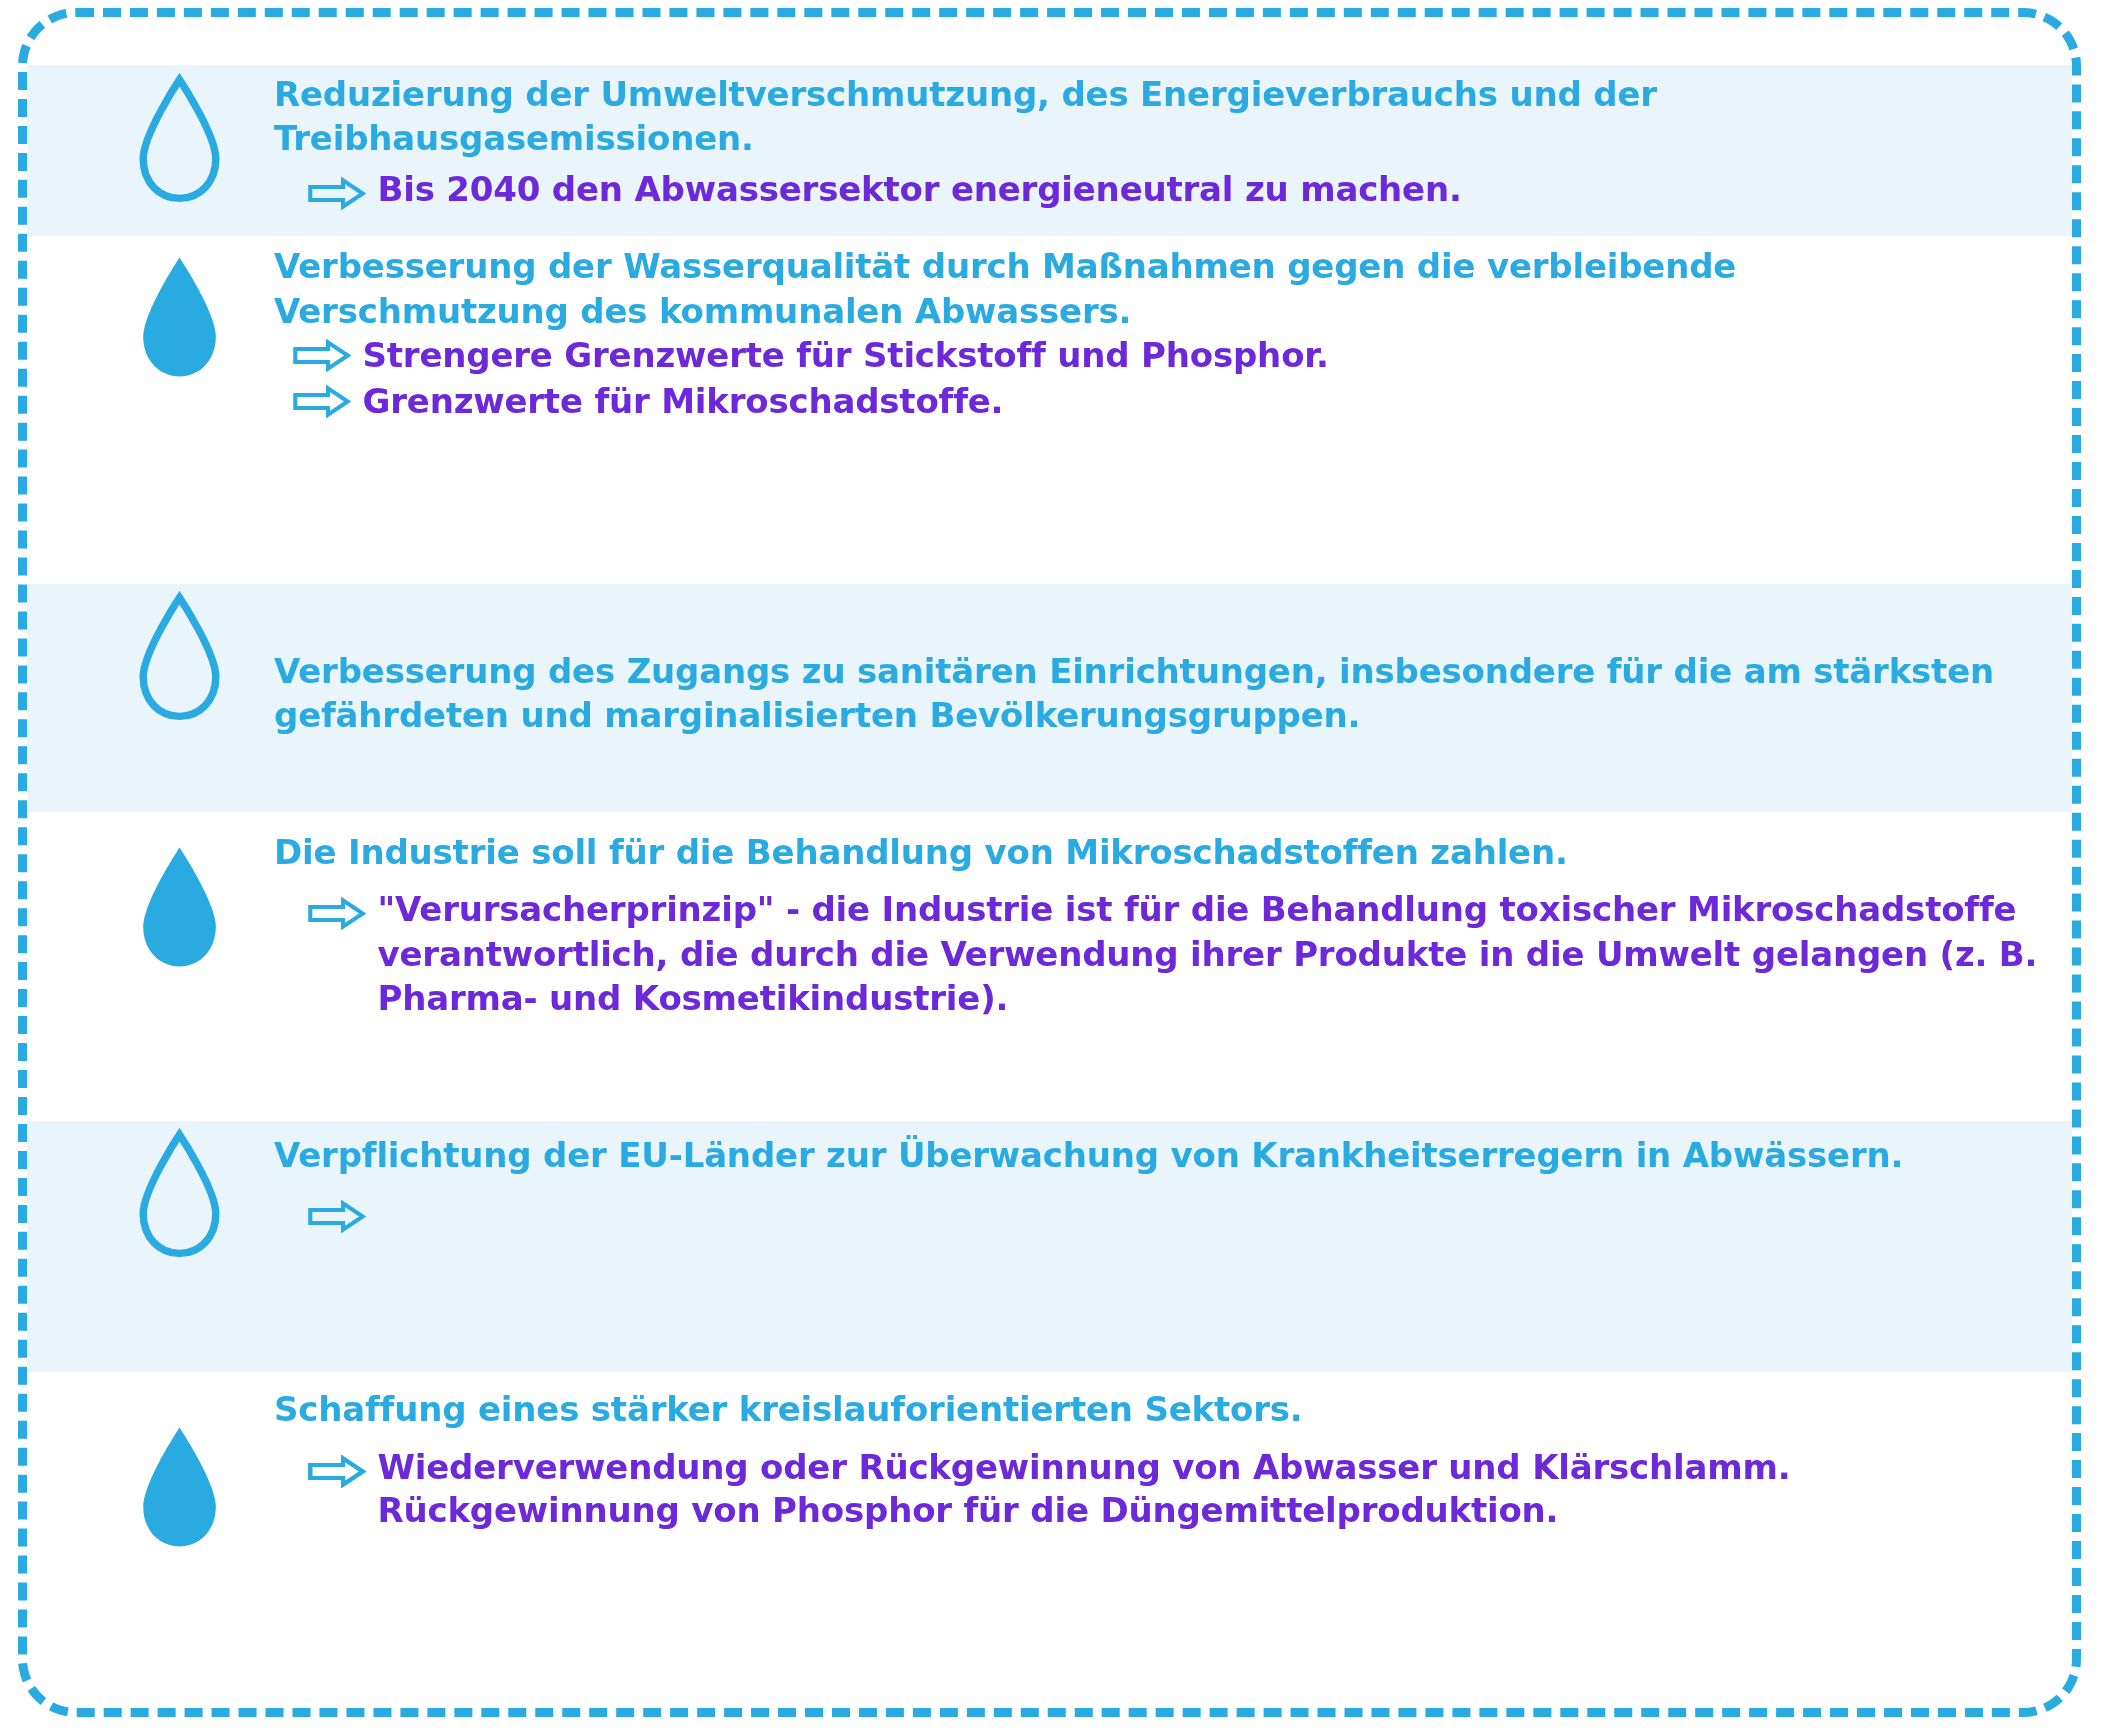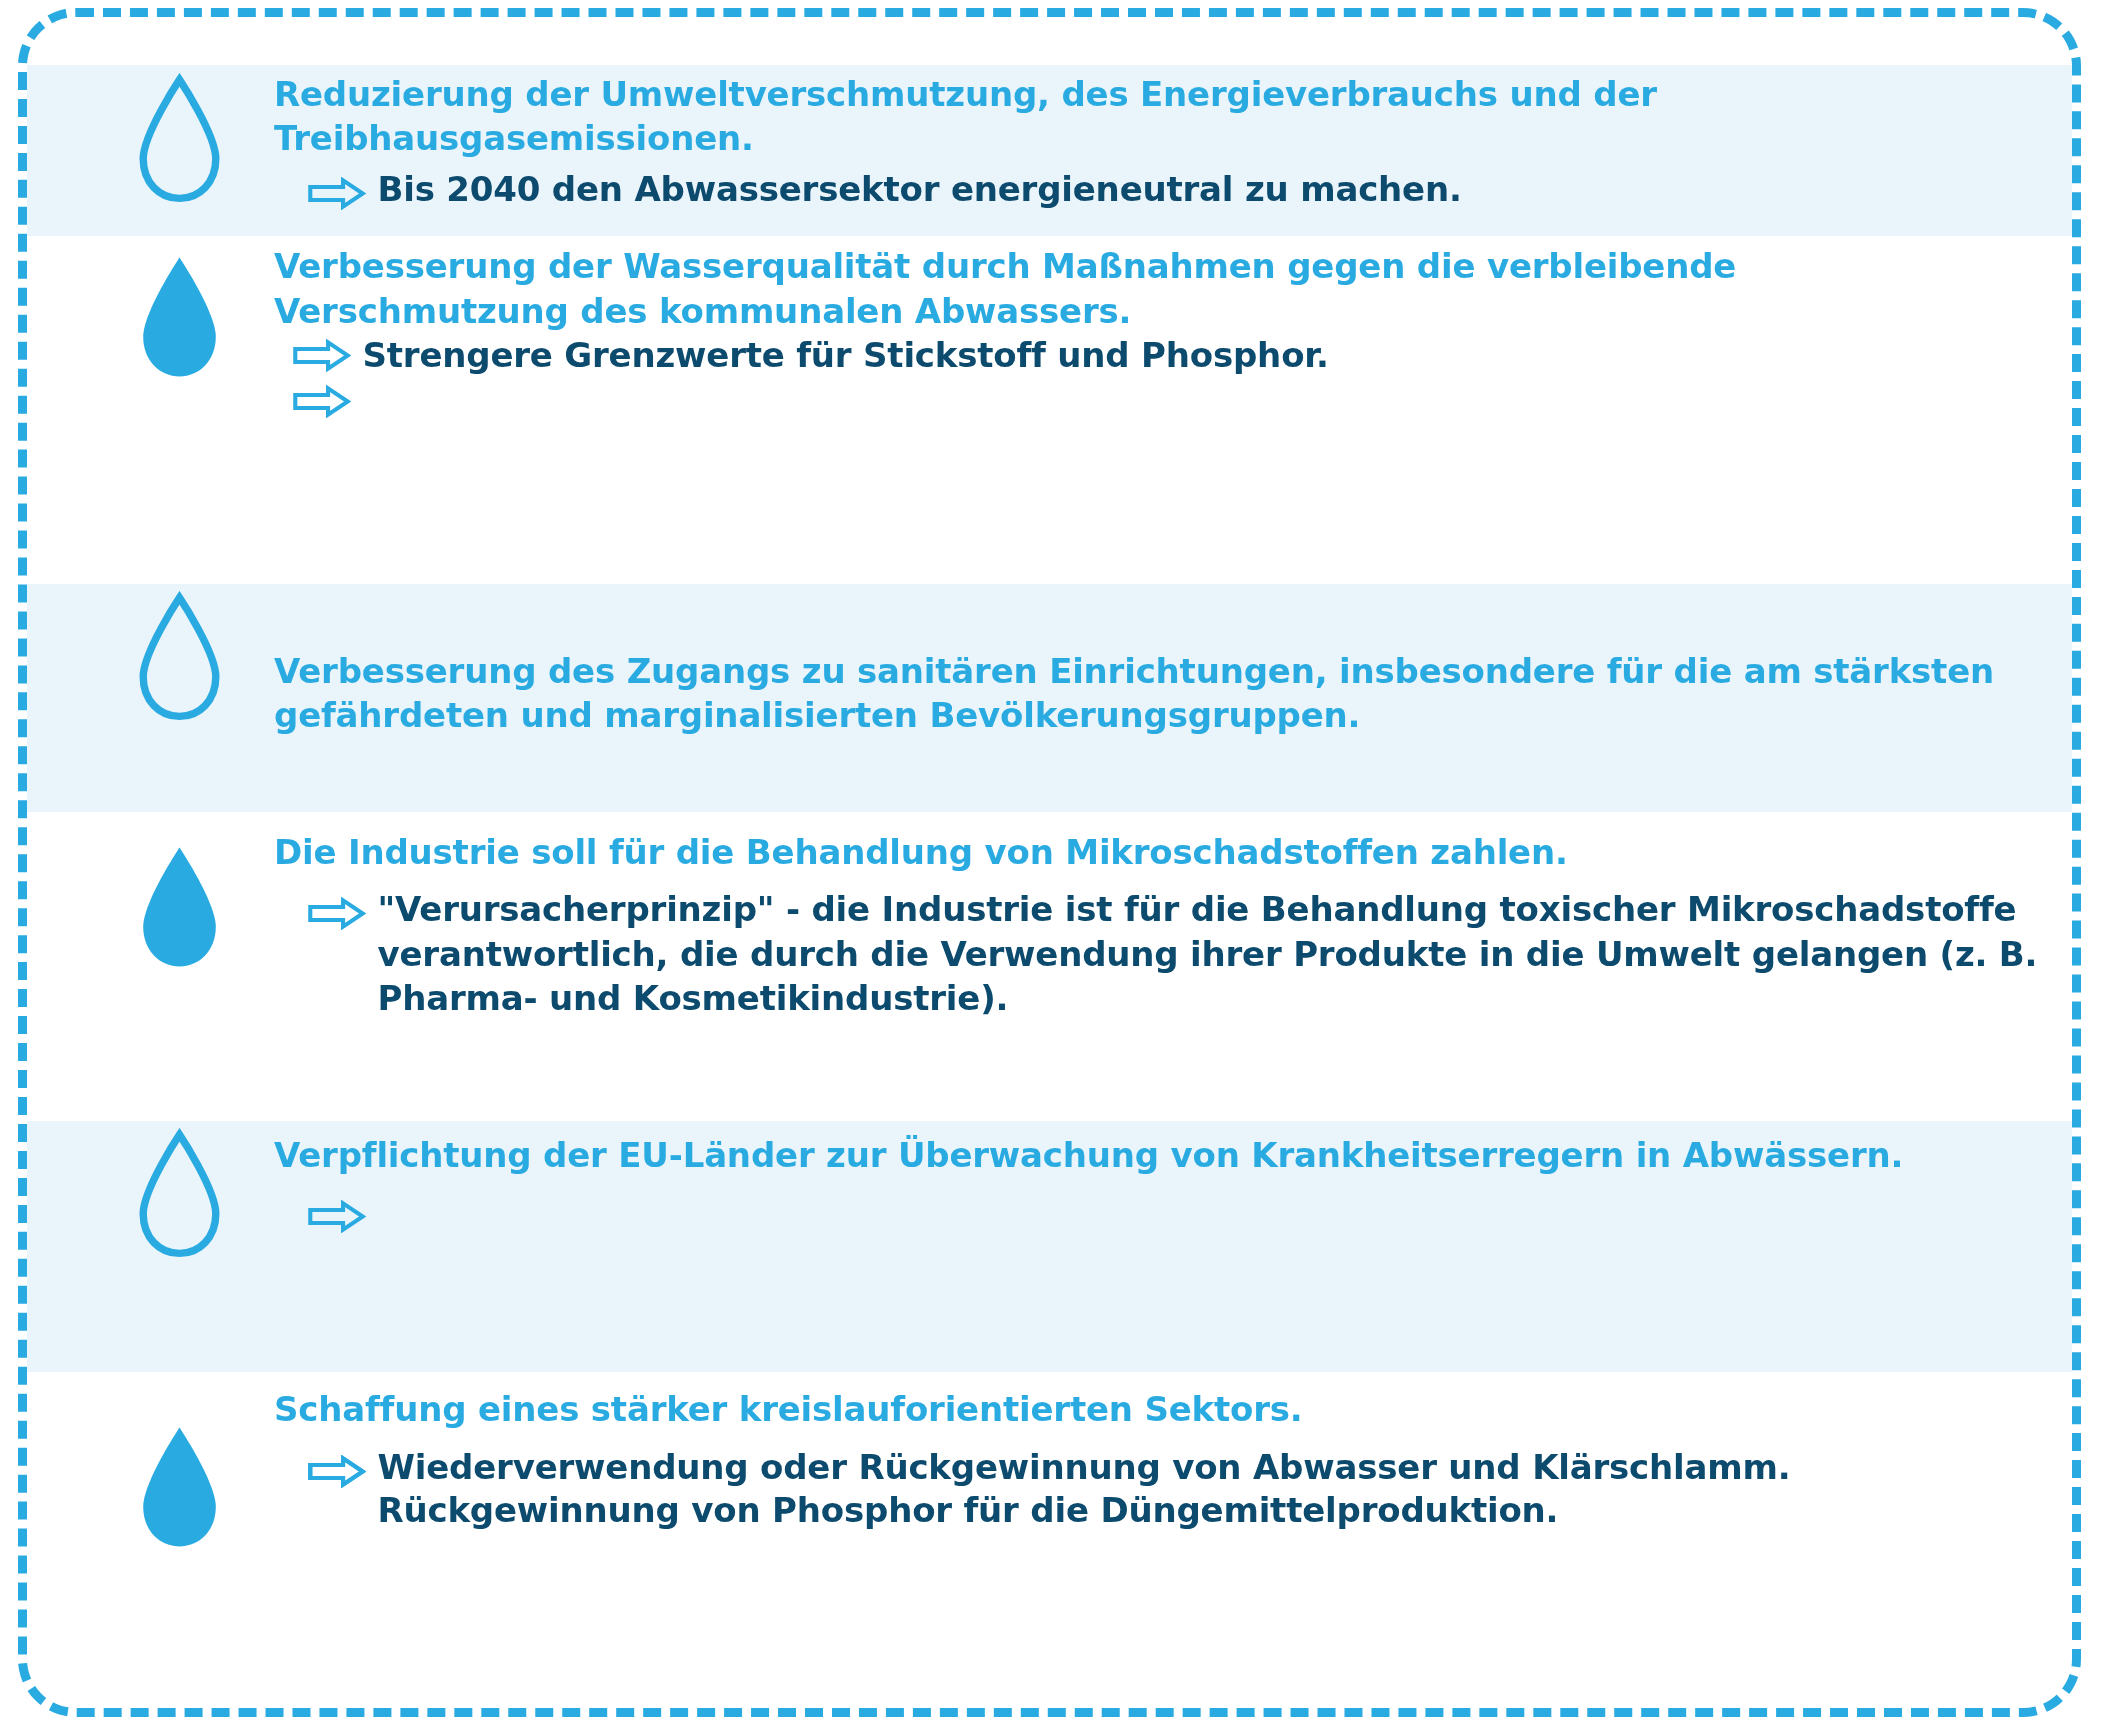--- a/index.html
+++ b/index.html
@@ -71,21 +71,21 @@
     align-items: flex-start;
     margin-bottom: 1.6px;
   }
   .bullet .arrow {
     flex: 0 0 auto;
     width: 59px;
     padding-top: 10px;
     margin-left: 33px;
   }
   .bullet .btext {
-    color: #0c4a6e;
+    color: #6d28d9;
     font-weight: bold;
     font-size: 34px;
     line-height: 1.30;
     letter-spacing: -0.2px;
     padding-left: 11.5px;
   }
   .bullet.tight .arrow { padding-top: 6.6px; }
 </style>
 </head>
 <body>
@@ -130,20 +130,21 @@
                 </svg>
             </span>
             <span class="btext">Strengere Grenzwerte für Stickstoff und Phosphor.</span>
           </div>
           <div class="bullet tight">
             <span class="arrow" style="margin-left:18px;">
               <svg width="59" height="33" viewBox="0 0 72 40">
                   <path d="M4 12 H44 V4 L68 20 L44 36 V28 H4 Z" fill="none" stroke="#29ABE2" stroke-width="5" stroke-linejoin="miter"></path>
                 </svg>
             </span>
+            <span class="btext">Grenzwerte für Mikroschadstoffe.</span>
           </div>
         </div>
       </div>
     </div>
 
     <div class="row shaded" style="top:567px; height:228px;">
       <div class="drop-cell" style="top:6.6px;">
         <svg class="drop" width="99" height="132" viewBox="0 0 120 160">
           <path d="M60 8 C60 8 16 74 16 104 C16 133 36 152 60 152 C84 152 104 133 104 104 C104 74 60 8 60 8 Z" fill="none" stroke="#29ABE2" stroke-width="9"></path>
         </svg>

